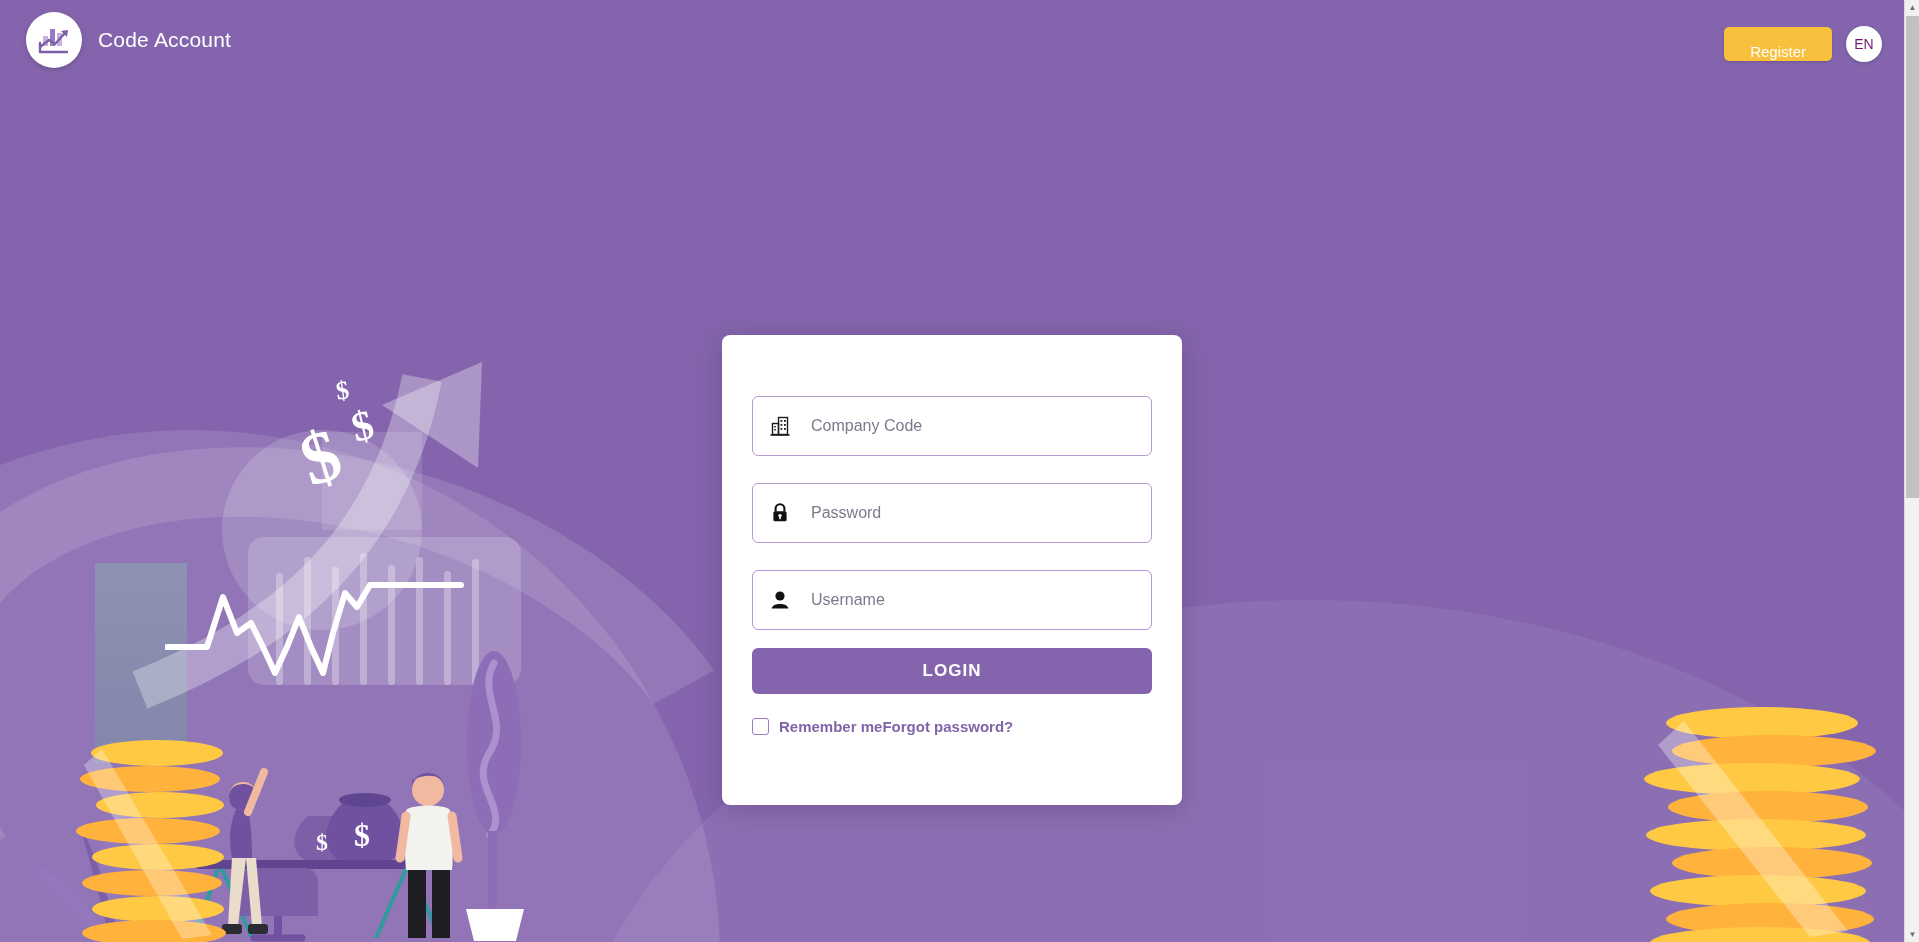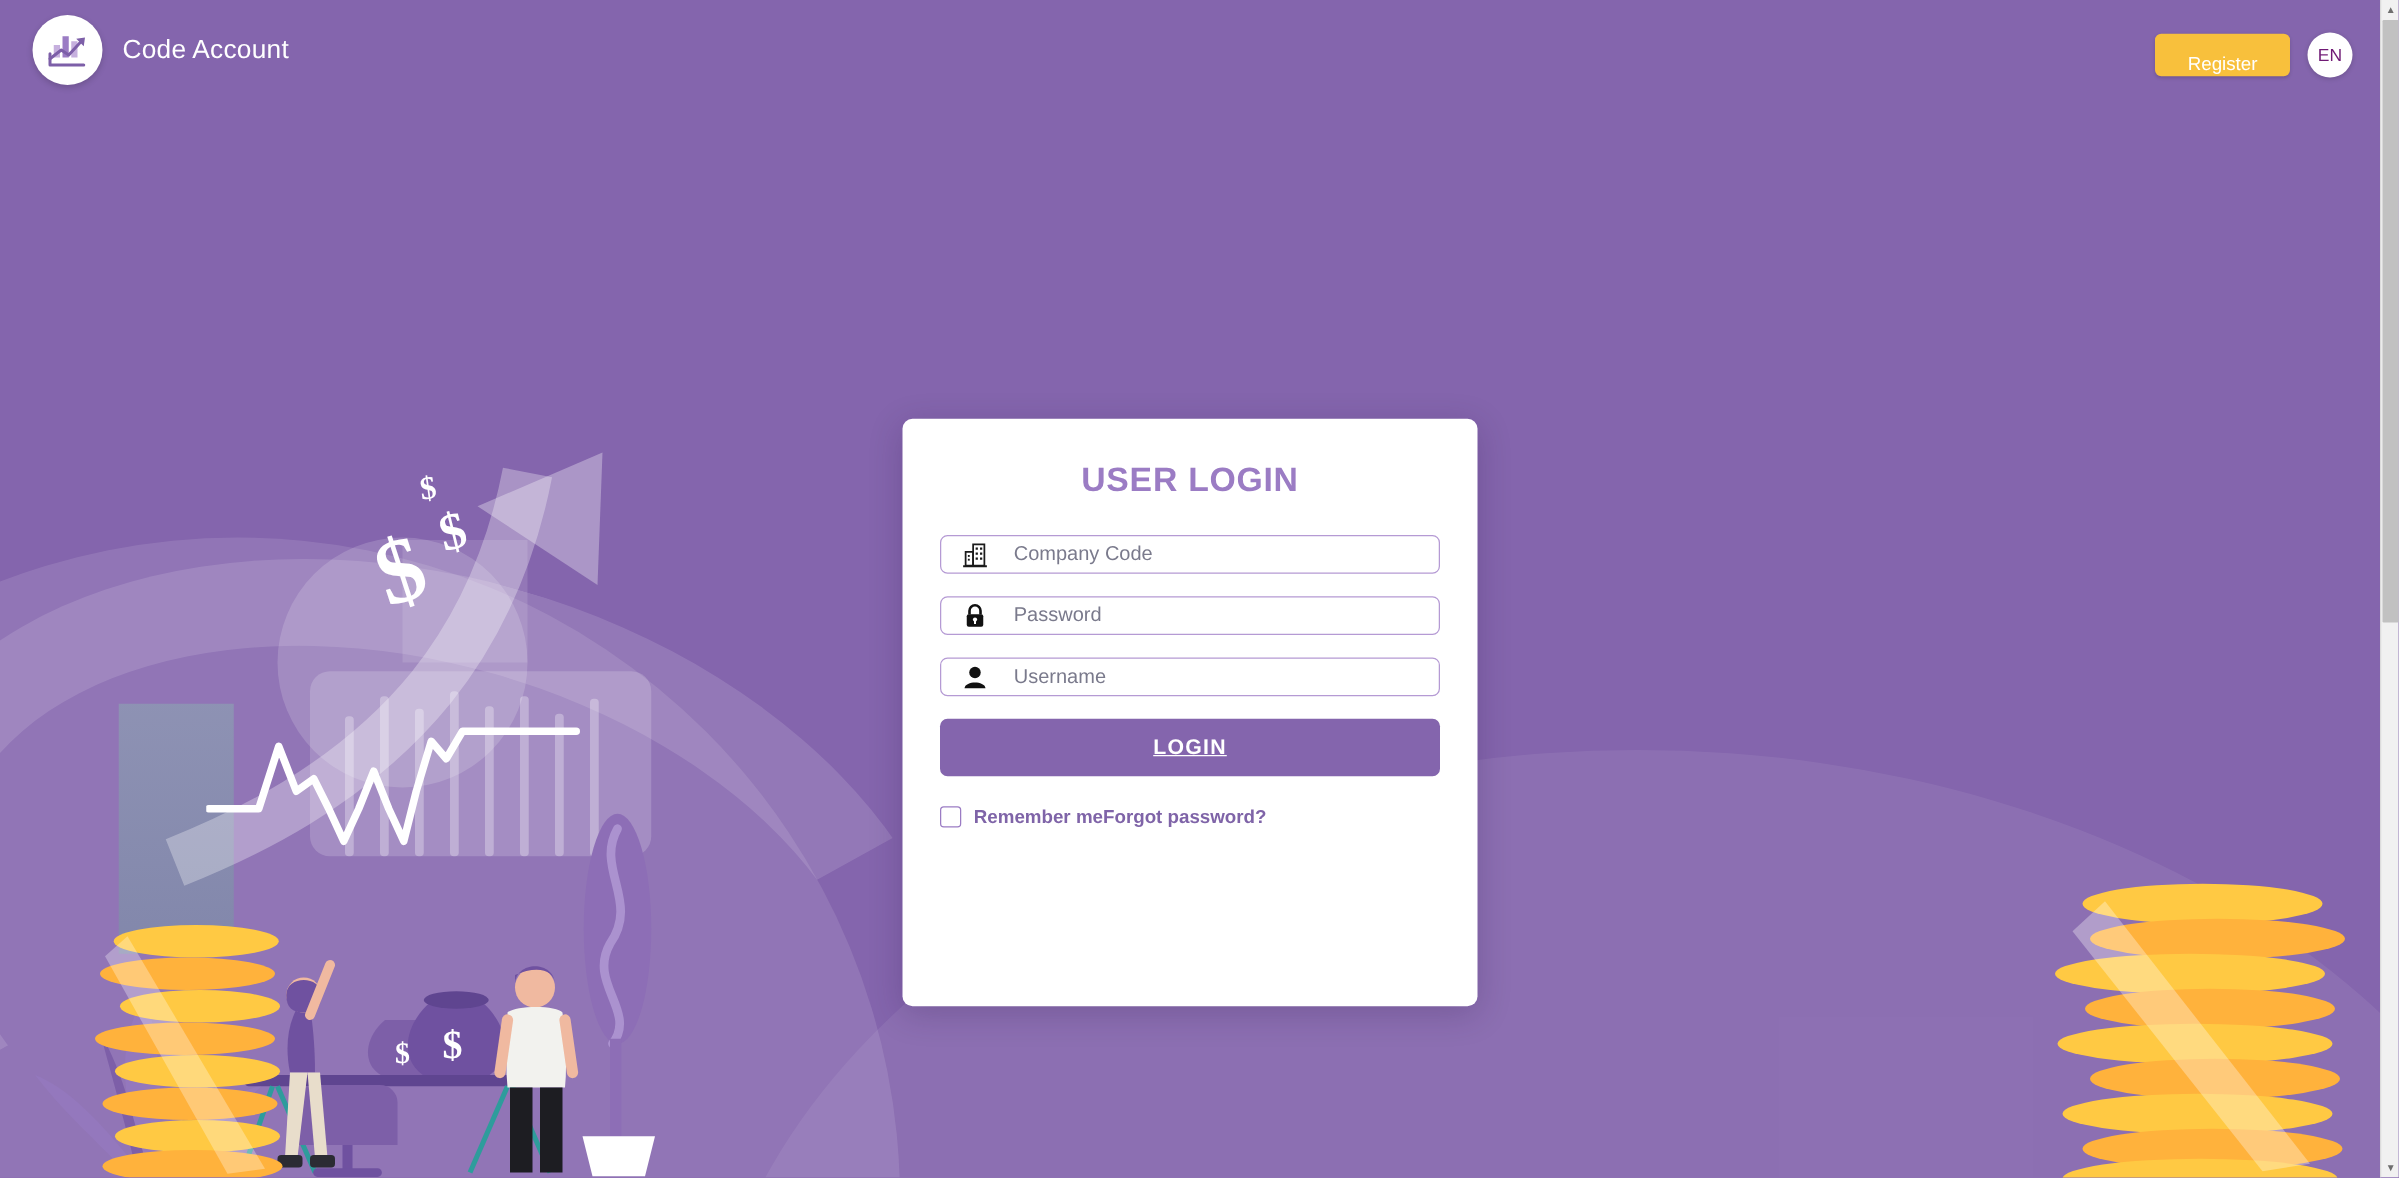--- a/index.html
+++ b/index.html
@@ -209,25 +209,26 @@
     text-align: center;
     color: #9b7cc4;
     font-size: 27px;
     font-weight: 700;
     letter-spacing: .6px;
     margin-bottom: 28px;
   }
   .field {
     display: flex;
     align-items: center;
-    height: 31px;
+    height: 60px;
     border: 1px solid #b59ad4;
     border-radius: 6px;
     margin-bottom: 18px;
     padding: 12px 10px;
+    margin-top: 27px;
   }
   .field-icon {
     width: 34px;
     display: flex;
     align-items: center;
     justify-content: center;
     flex: 0 0 34px;
   }
   .field input {
     flex: 1;
@@ -248,21 +249,20 @@
     margin-top: 18px;
     background: #8465ad;
     color: #ffffff;
     border: none;
     border-radius: 6px;
     font-size: 17px;
     font-weight: 700;
     letter-spacing: 1px;
     font-family: "Liberation Sans", sans-serif;
     cursor: pointer;
-    text-decoration: underline;
   }
   .card-footer {
     display: flex;
     align-items: center;
     margin-top: 24px;
   }
   .remember {
     display: flex;
     align-items: center;
     gap: 10px;
@@ -465,21 +465,20 @@
   </div>
 
   <div class="header-right">
     <button class="btn-register">Register</button>
     <button class="btn-lang">EN</button>
   </div>
 </div>
 
 <div class="login-card">
 
-  <div class="card-title">USER LOGIN</div>
 
   <div class="field">
     <span class="field-icon">
       <svg width="22" height="22" viewBox="0 0 22 22">
         <rect x="9.5" y="2.5" width="9" height="17" fill="none" stroke="#1b1b1b" stroke-width="1.4"></rect>
         <rect x="3.5" y="8.5" width="6" height="11" fill="none" stroke="#1b1b1b" stroke-width="1.4"></rect>
         <rect x="11.5" y="5" width="1.8" height="1.8" fill="#1b1b1b"></rect>
         <rect x="15" y="5" width="1.8" height="1.8" fill="#1b1b1b"></rect>
         <rect x="11.5" y="9" width="1.8" height="1.8" fill="#1b1b1b"></rect>
         <rect x="15" y="9" width="1.8" height="1.8" fill="#1b1b1b"></rect>

